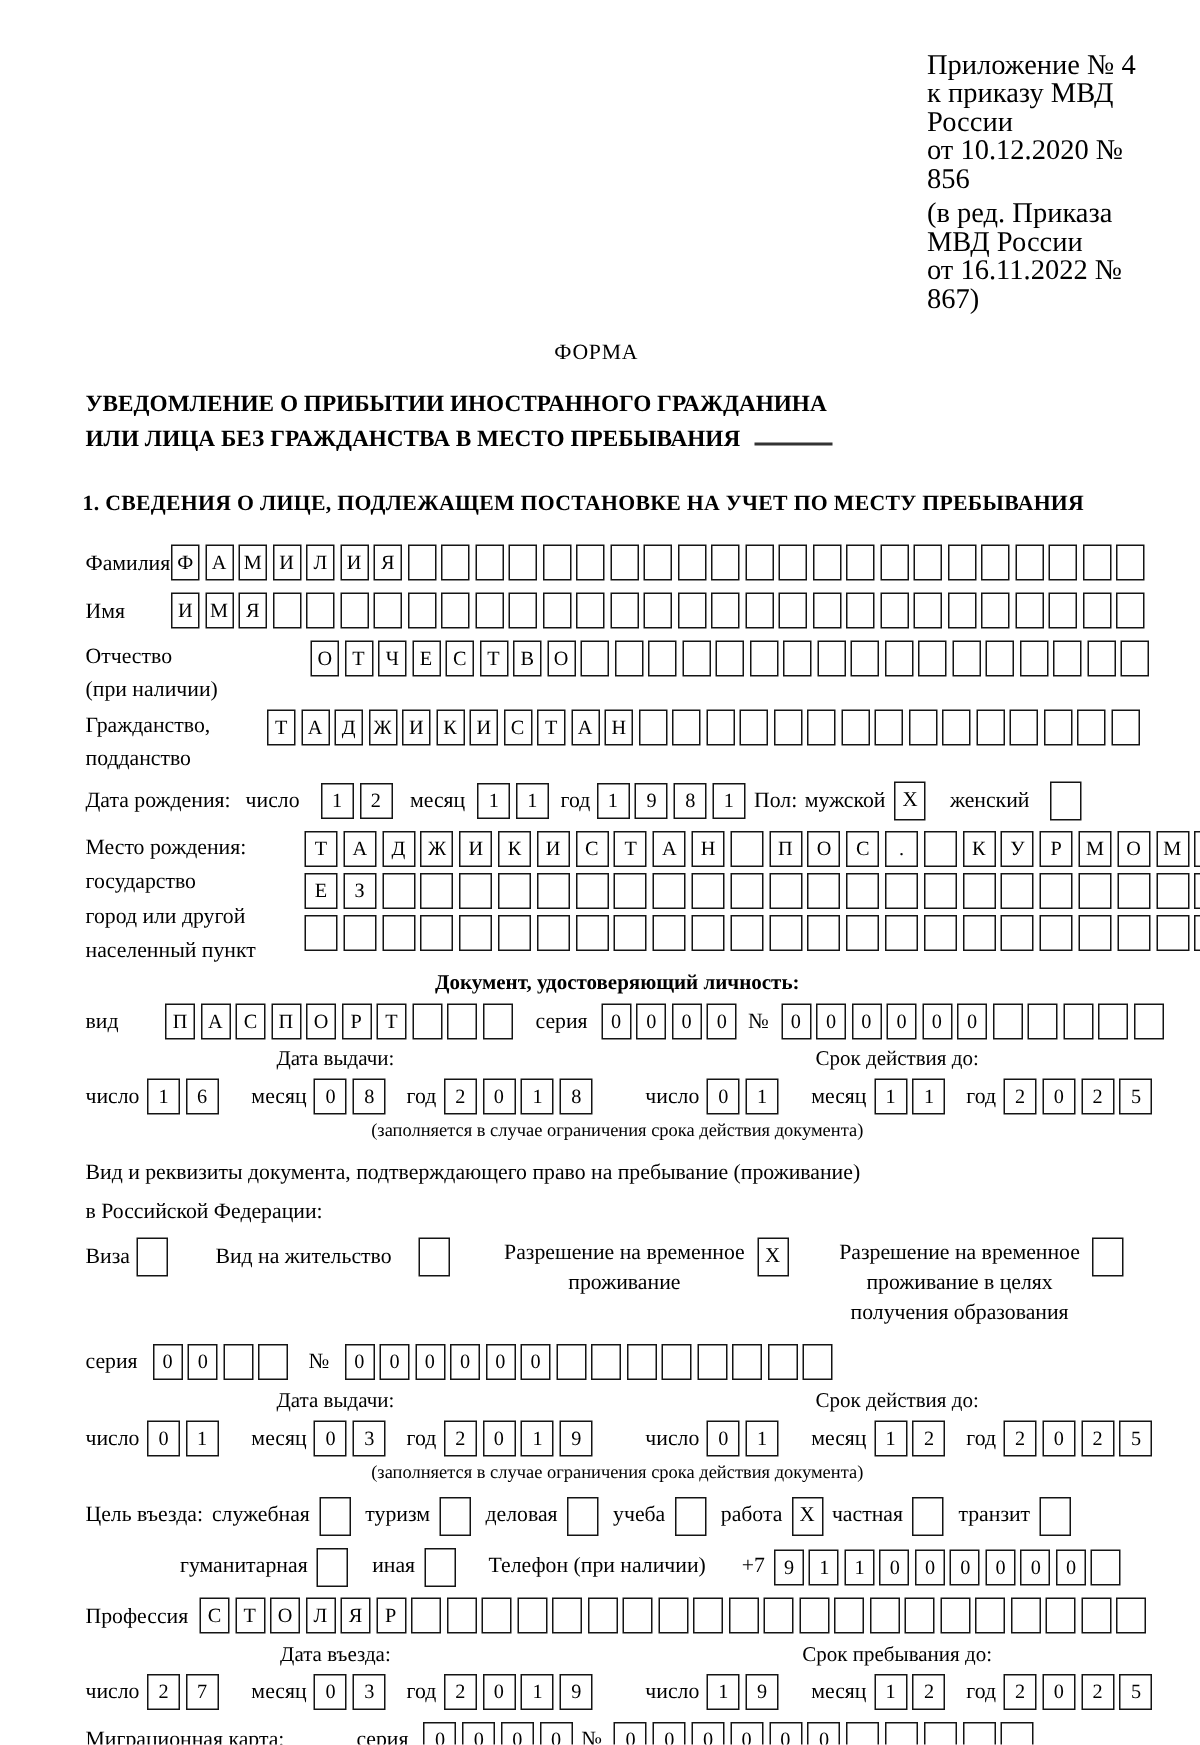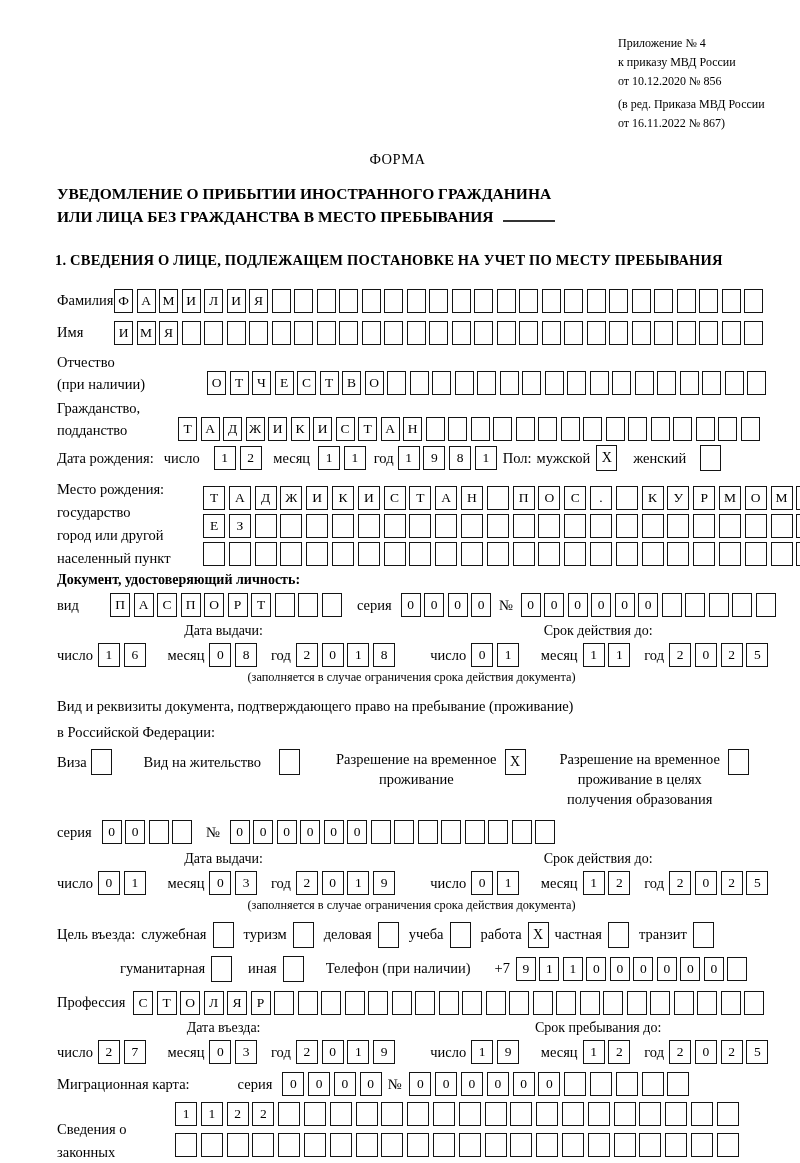--- a/index.html
+++ b/index.html
@@ -20,35 +20,35 @@
   }
   .cells.md .cell { width:20px; }
   .cells.lg .cell { width:22px; margin-right:3.8px; }
 
   .checkbox {
     display:inline-block; width:21px; height:26px; border:1.5px solid #141414;
     text-align:center; line-height:23px; font-size:14px; background:#fff;
     vertical-align:middle; flex:0 0 auto;
   }
 
-  .row { display:flex; align-items:flex-end; margin-bottom:6px; }
+  .row { display:flex; align-items:flex-start; margin-bottom:6px; }
   .lbl { line-height:26px; flex:0 0 auto; }
   .lbl2 { line-height:22px; flex:0 0 auto; }
 
   
-  .hdr-block { margin-left:561px; font-size:12px; line-height:19px; }
+  .hdr-block { margin-left:561px; font-size:19px; line-height:19px; }
   .hdr-block .g2 { margin-top:4px; }
   .forma { text-align:center; font-weight:normal; font-size:14.5px; margin:18px 28px 0 0; letter-spacing:.5px; }
 
   .title { text-align:left; font-weight:bold; font-size:15.5px; line-height:23px; margin-top:14px; }
   .blank-line { display:inline-block; width:52px; border-bottom:2px solid #333; height:14px; margin-left:10px; }
 
   .sec-head { font-weight:bold; font-size:14.5px; margin:24px 0 18px -2px; letter-spacing:.2px; }
 
-  .doc-head { text-align:left; font-weight:bold; font-size:14px; margin:2px 0 4px 0; }
+  .doc-head { text-align:center; font-weight:bold; font-size:14px; margin:2px 0 4px 0; }
 
   .dates-wrap { display:flex; margin-bottom:2px; }
   .dates-col-l { width:47%; }
   .dates-col-r { width:53%; }
   .date-heading { text-align:center; font-size:14px; line-height:18px; margin-bottom:2px; }
   .date-line { display:flex; align-items:center; }
   .date-line .dl { margin-right:5px; line-height:26px; }
   .date-line .cells { margin-right:10px; }
   .fineprint { text-align:center; font-size:12.3px; margin:1px 0 8px 0; }
 

